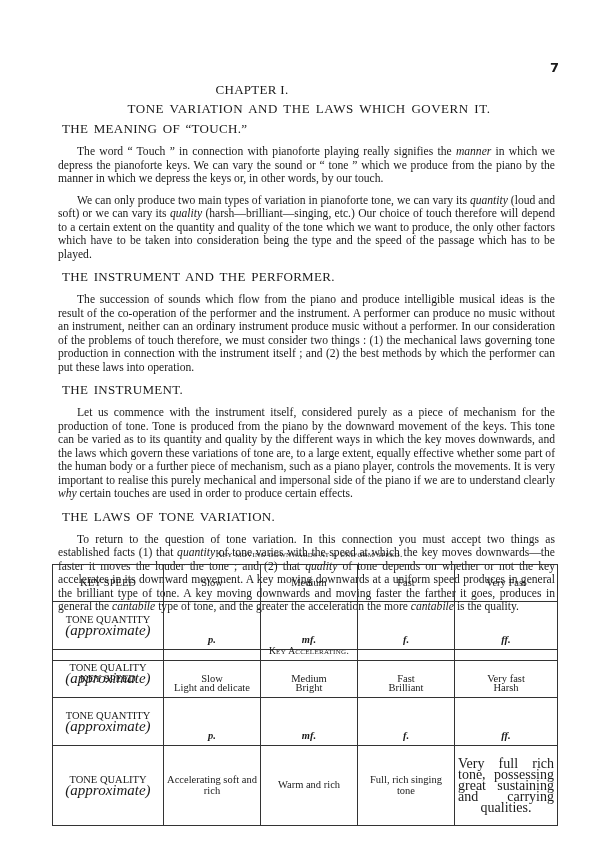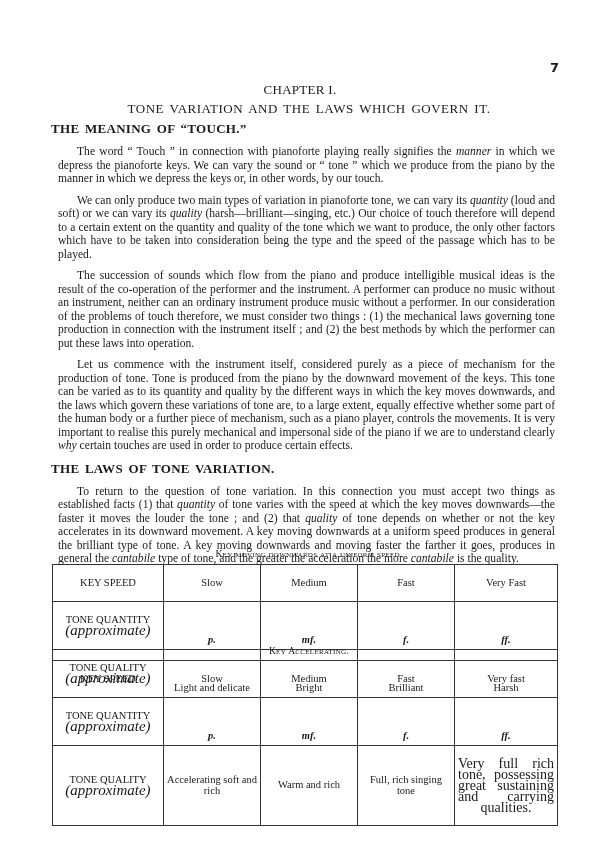--- a/index.html
+++ b/index.html
@@ -1,22 +1,22 @@
 <!DOCTYPE html>
 <html><head>
 <meta charset="utf-8">
 <style>
   html,body{margin:0;padding:0;background:#fff;}
   body{width:600px;height:849px;position:relative;overflow:hidden;
        font-family:"Liberation Serif","DejaVu Serif",serif;color:#1a1a1a;}
   .page-number{position:absolute;left:550px;top:60px;font-weight:bold;font-size:13px;font-family:"DejaVu Sans",sans-serif;}
-  .chapter{position:absolute;left:0;width:504px;top:82px;text-align:center;font-size:13px;letter-spacing:0.3px;padding-left:48px;}
+  .chapter{position:absolute;left:0;width:504px;top:82px;text-align:center;font-size:13px;letter-spacing:0.3px;}
   .chapter-title{position:absolute;left:0;width:618px;top:101px;text-align:center;font-size:13px;letter-spacing:0.5px;word-spacing:2px;}
   .body{position:absolute;left:50px;top:118px;width:513px;font-size:11.6px;line-height:13.5px;text-align:justify;}
-  h2{font-weight:bold;font-size:13px;margin:3px 0 0 1px;line-height:16px;letter-spacing:0.3px;word-spacing:2px;}
+  h2{font-weight:normal;font-size:13px;margin:3px 0 0 12px;line-height:16px;letter-spacing:0.3px;word-spacing:2px;}
   p{margin:8px;text-indent:19px;}
   .caption{position:absolute;left:0;width:618px;text-align:center;font-size:9.5px;font-variant:small-caps;letter-spacing:0.3px;}
   table{position:absolute;left:52px;width:506px;border-collapse:collapse;border:1.6px solid #222;font-size:10.5px;}
   td{border:1px solid #333;text-align:center;padding:12px 3px;line-height:11.5px;font-family:Liberation Serif, serif;}
   td.rh{width:104px;font-size:10.5px;}
   td.rh .sub{font-style:italic;font-size:15px;display:block;}
   td.dyn{font-style:italic;font-weight:bold;vertical-align:bottom;padding-bottom:3px;}
   td.bottom{vertical-align:bottom;padding-bottom:3px;}
   td.just{text-align:justify;text-align-last:center;line-height:11px;}
   i{font-style:italic;}
@@ -25,21 +25,23 @@
 <body>
 
 <div class="page-number">7</div>
 <div class="chapter">CHAPTER I.</div>
 <div class="chapter-title">TONE VARIATION AND THE LAWS WHICH GOVERN IT.</div>
 
 <div class="body" id="body">
     <h2>THE MEANING OF “TOUCH.”</h2>
     <p>The word “ Touch ” in connection with pianoforte playing really signifies the <i>manner</i> in which we depress the pianoforte keys.  We can vary the sound or “ tone ” which we produce from the piano by the manner in which we depress the keys or, in other words, by our touch.</p>
     <p>We can only produce two main types of variation in pianoforte tone, we can vary its <i>quantity</i> (loud and soft) or we can vary its <i>quality</i> (harsh—brilliant—singing, etc.)  Our choice of touch therefore will depend to a certain extent on the quantity and quality of the tone which we want to produce, the only other factors which have to be taken into consideration being the type and the speed of the passage which has to be played.</p>
+    <h2>THE INSTRUMENT AND THE PERFORMER.</h2>
     <p>The succession of sounds which flow from the piano and produce intelligible musical ideas is the result of the co-operation of the performer and the instrument.  A performer can produce no music without an instrument, neither can an ordinary instrument produce music without a performer.  In our consideration of the problems of touch therefore, we must consider two things : (1) the mechanical laws governing tone production in connection with the instrument itself ; and (2) the best methods by which the performer can put these laws into operation.</p>
+    <h2>THE INSTRUMENT.</h2>
     <p>Let us commence with the instrument itself, considered purely as a piece of mechanism for the production of tone.  Tone is produced from the piano by the downward movement of the keys.  This tone can be varied as to its quantity and quality by the different ways in which the key moves downwards, and the laws which govern these variations of tone are, to a large extent, equally effective whether some part of the human body or a further piece of mechanism, such as a piano player, controls the movements.  It is very important to realise this purely mechanical and impersonal side of the piano if we are to understand clearly <i>why</i> certain touches are used in order to produce certain effects.</p>
     <h2>THE LAWS OF TONE VARIATION.</h2>
     <p>To return to the question of tone variation.  In this connection you must accept two things as established facts (1) that <i>quantity</i> of tone varies with the speed at which the key moves downwards—the faster it moves the louder the tone ;  and (2) that <i>quality</i> of tone depends on whether or not the key accelerates in its downward movement.  A key moving downwards at a uniform speed produces in general the brilliant type of tone.  A key moving downwards and moving faster the farther it goes, produces in general the <i>cantabile</i> type of tone, and the greater the acceleration the more <i>cantabile</i> is the quality.</p>
   </div>
 
 <div class="caption" style="top:549px">Key moving downwards at a uniform speed.</div>
 <table id="t0" style="top:564px">
   <tbody>
       <tr style="height:19px">
     <td class="rh"><span>KEY SPEED</span></td>

